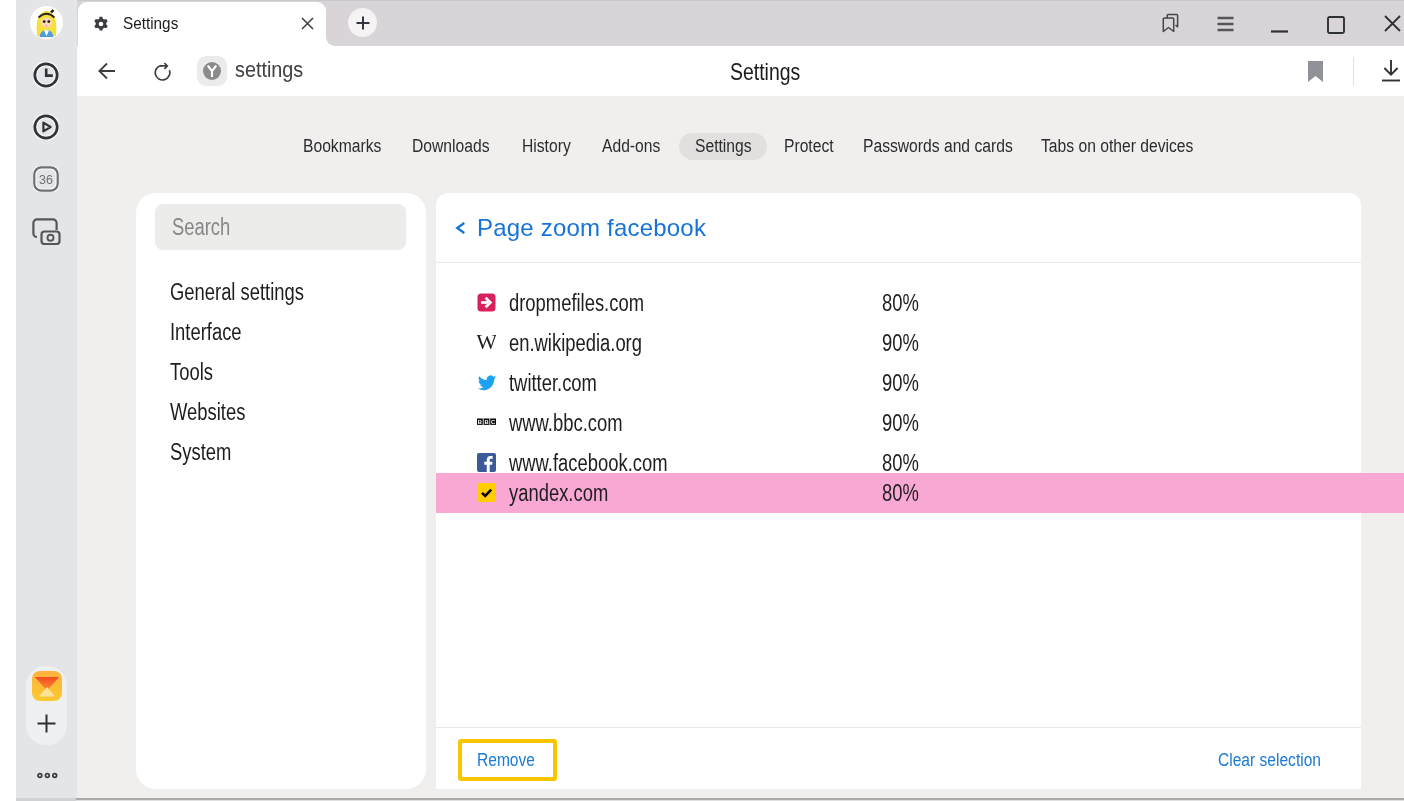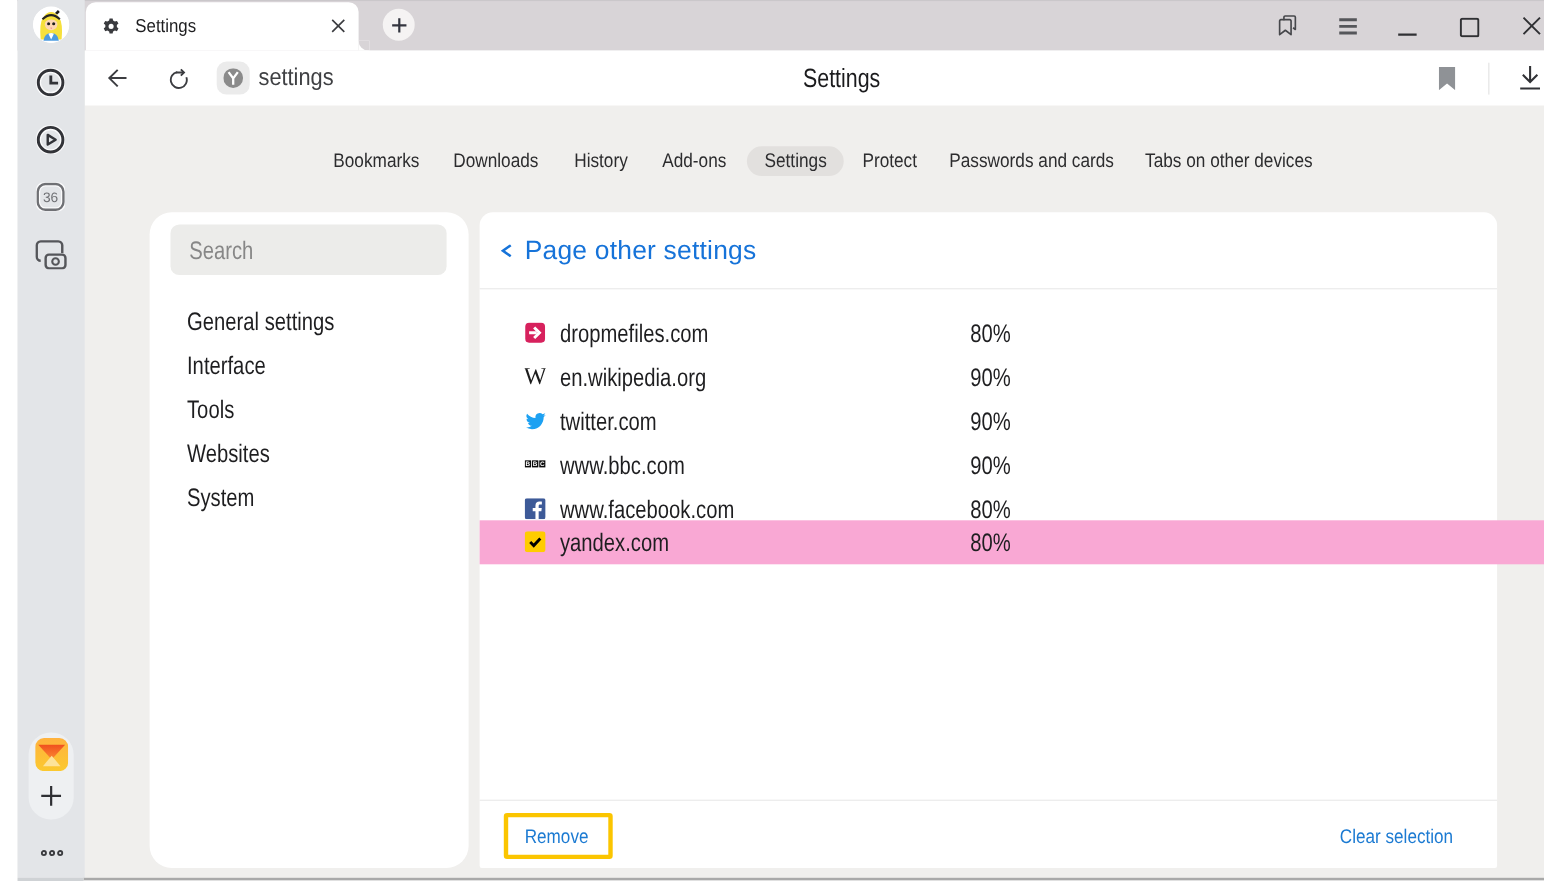--- a/index.html
+++ b/index.html
@@ -198,21 +198,21 @@
     <span class="menuitem" style="top:119px">Interface</span>
     <span class="menuitem" style="top:159px">Tools</span>
     <span class="menuitem" style="top:199px">Websites</span>
     <span class="menuitem" style="top:239px">System</span>
   </div>
 
   <div class="abs" id="mainpanel">
     <svg id="pzchev" viewBox="0 0 11 12">
       <path d="M9.3 1 L2.2 6 L9.3 11" fill="none" stroke="#1673d9" stroke-width="2.3"></path>
     </svg>
-    <div id="pzheader">Page other settings</div>
+    <div id="pzheader">Page zoom facebook</div>
     <div id="hdivider"></div>
     <div class="row" style="top:90px">
       <svg class="fav" viewBox="0 0 19 19">
           <rect x="0.5" y="0.5" width="18" height="18" rx="3.5" fill="#d7215d"></rect>
           <path d="M4 9.5 H11" stroke="#fff" stroke-width="2.7"></path>
           <path d="M8.6 4.7 L13.4 9.5 L8.6 14.3" stroke="#fff" stroke-width="2.7" fill="none"></path>
         </svg>
       <span class="lbl">dropmefiles.com</span>
         <span class="pct">80%</span>
     </div>

